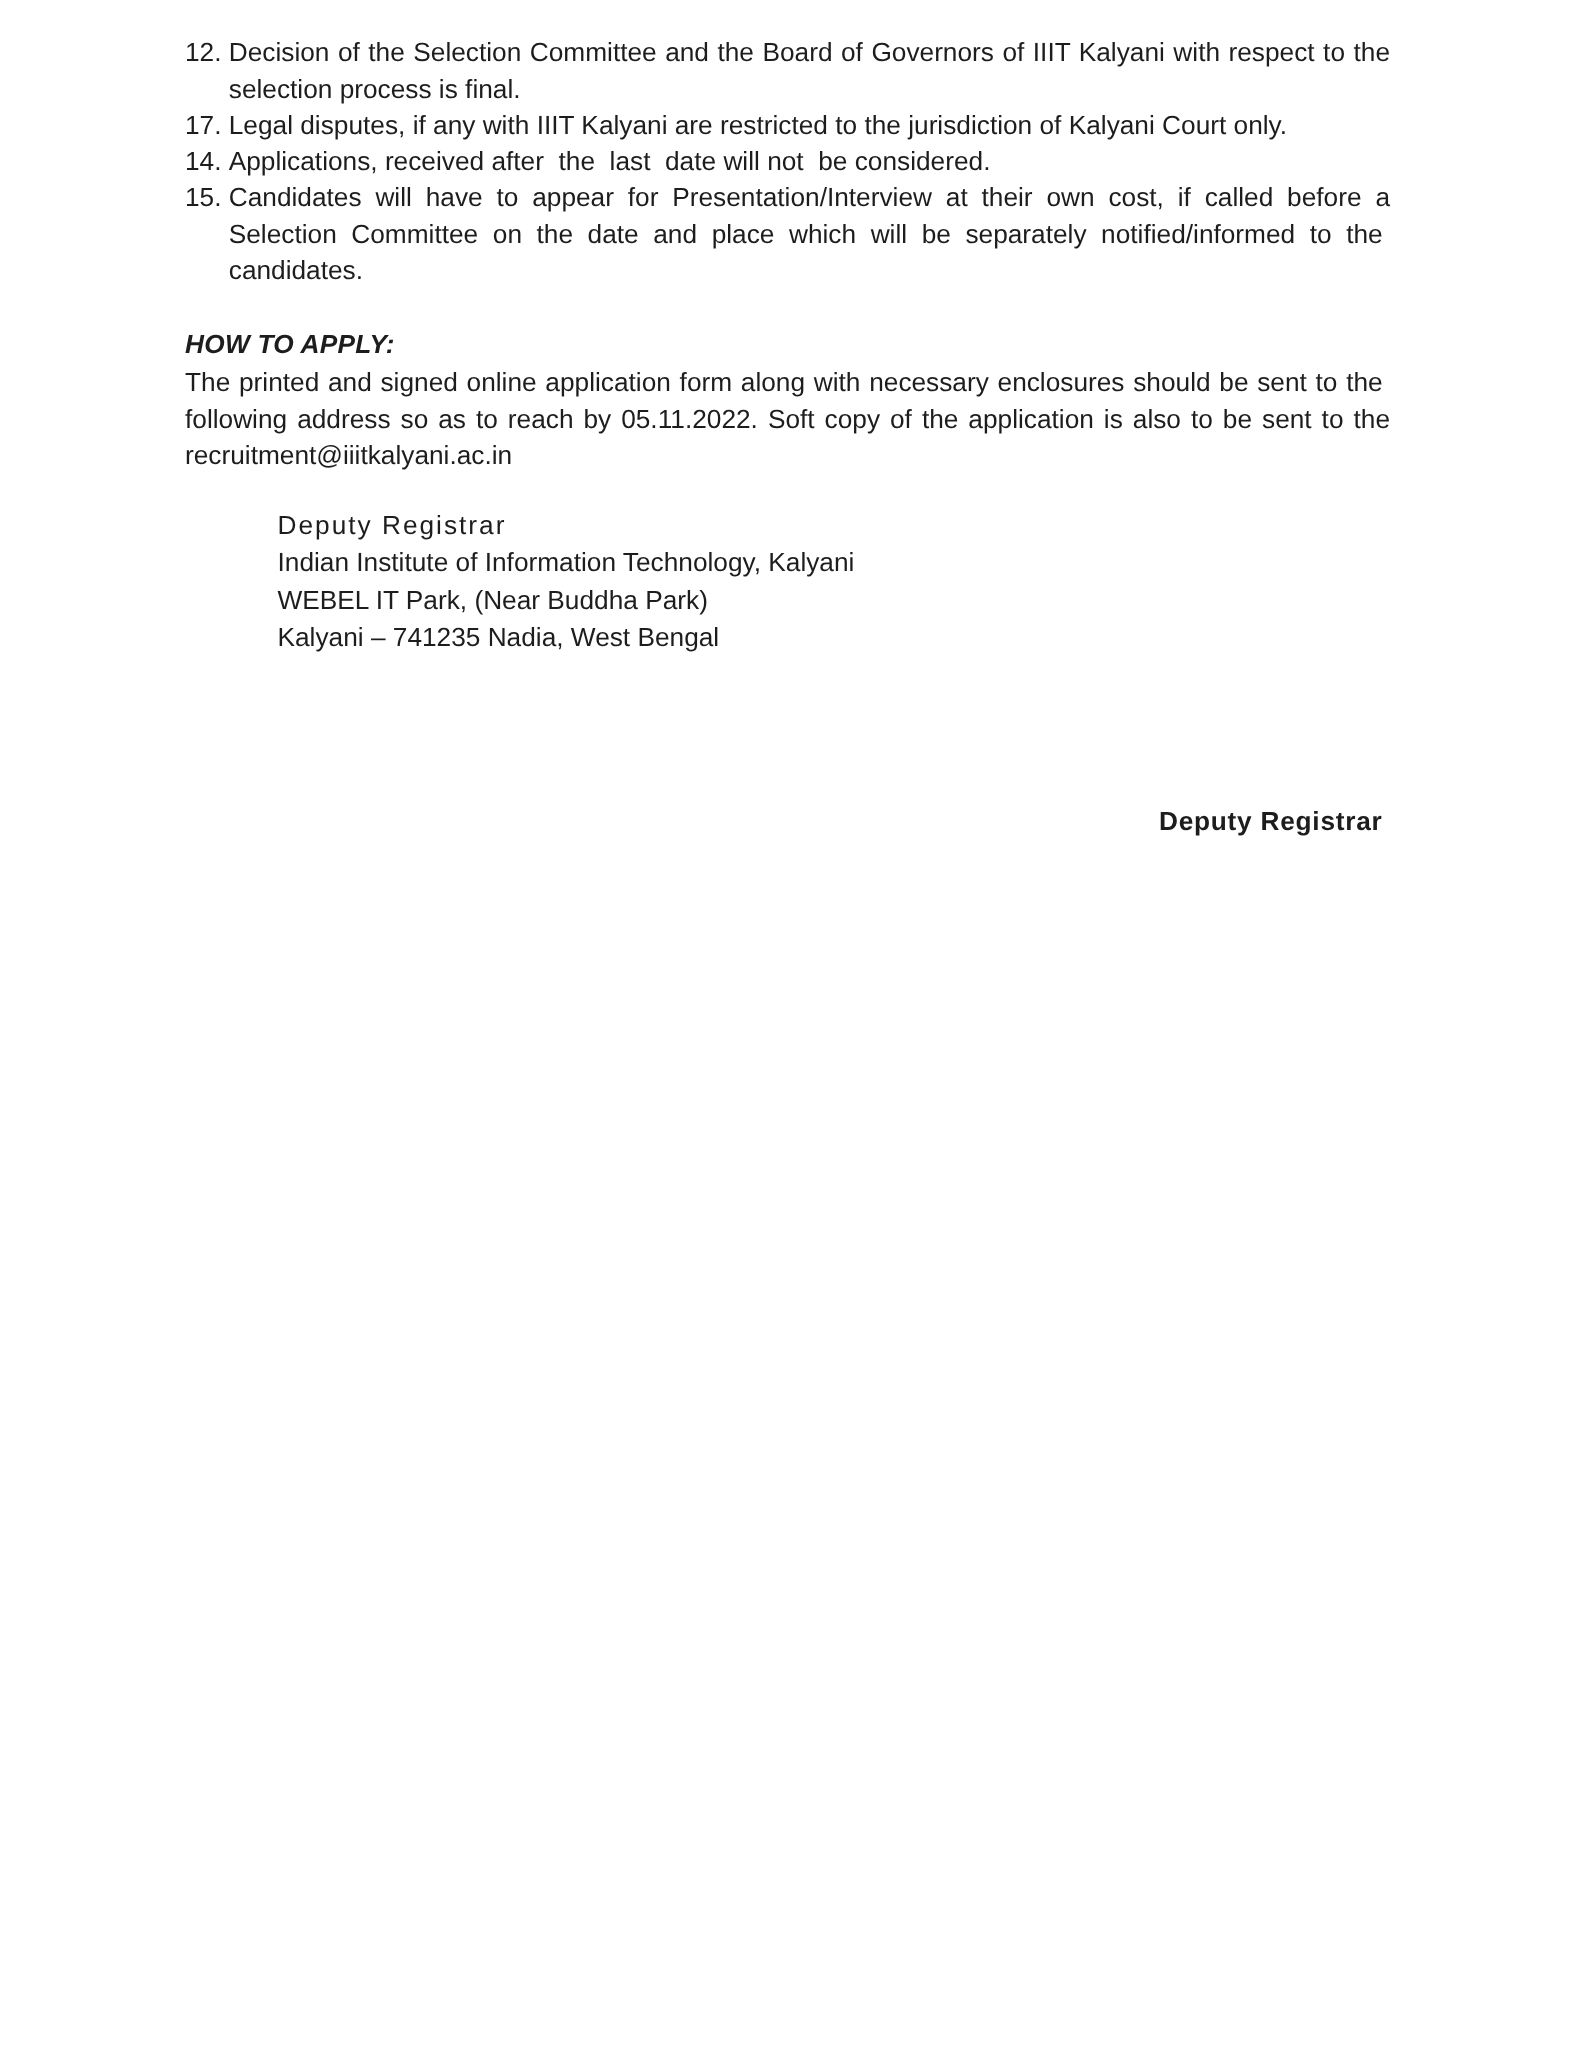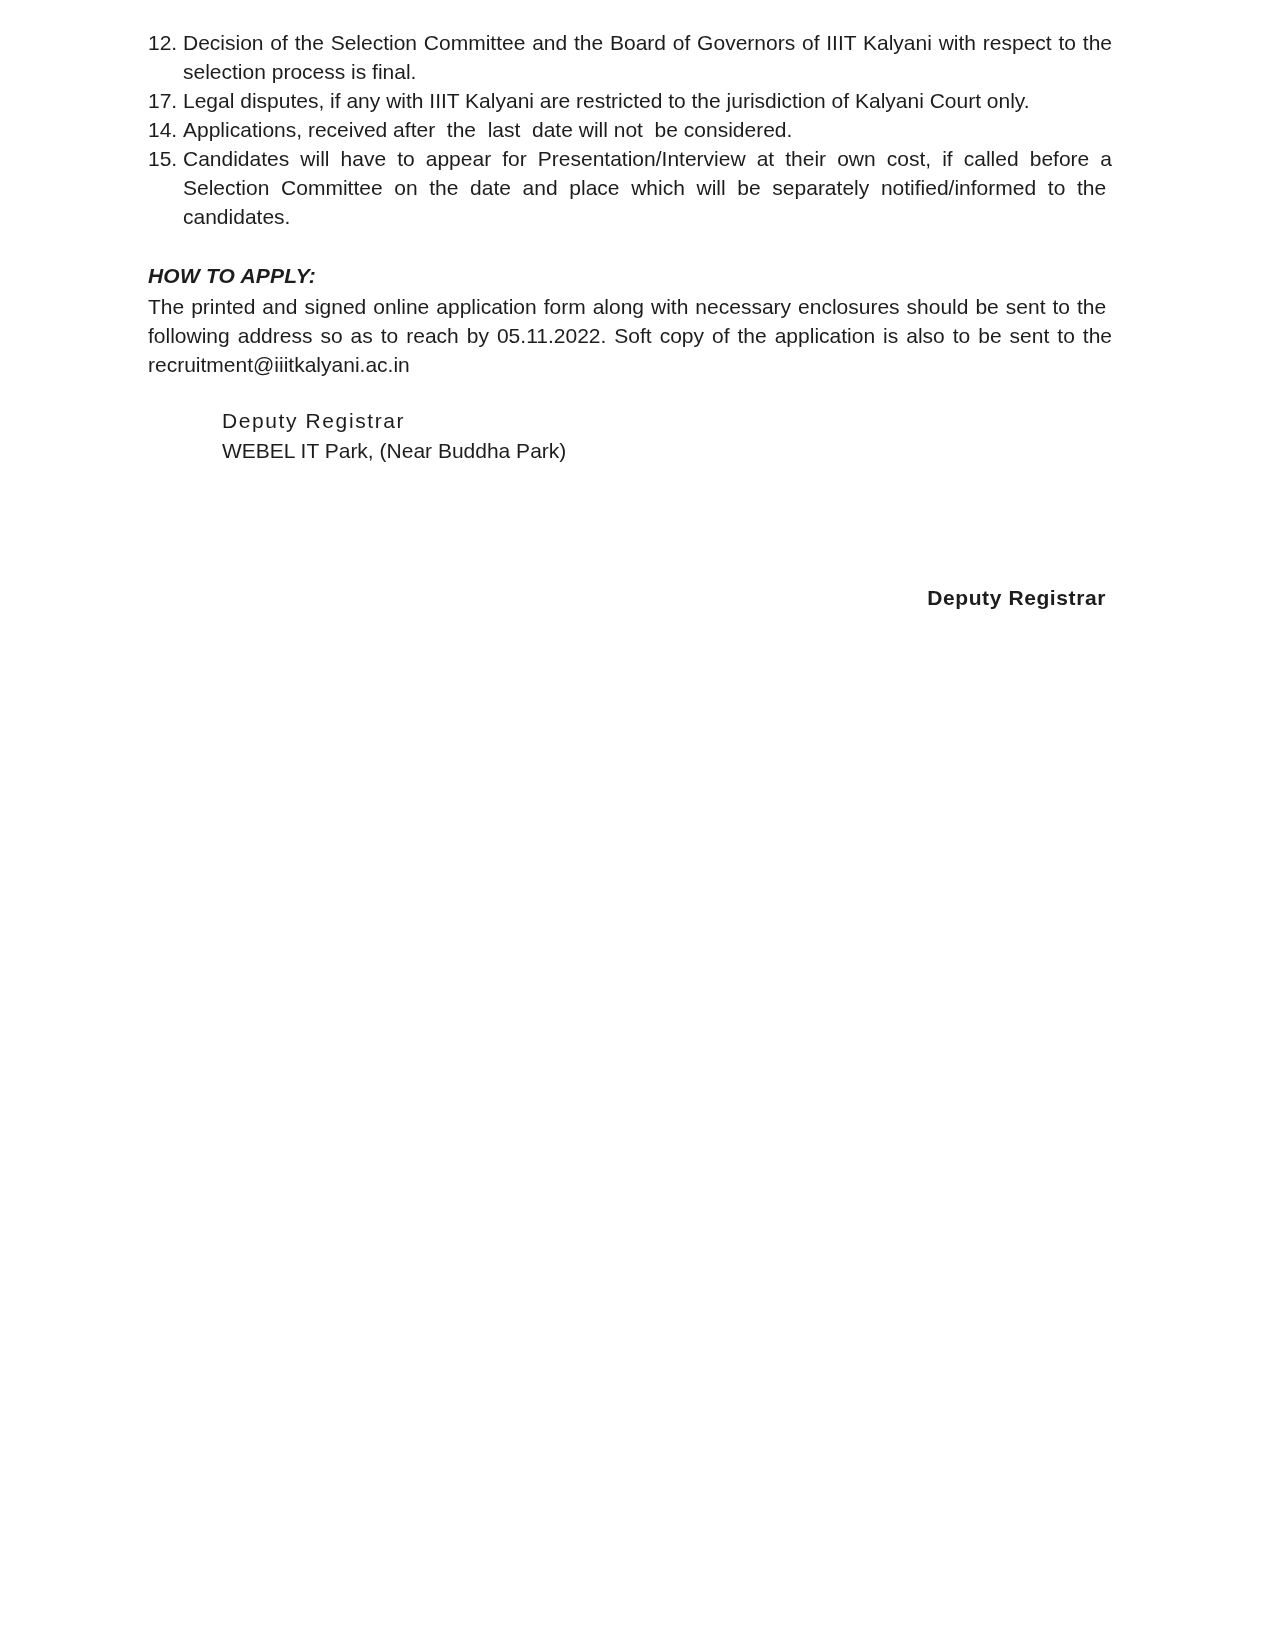--- a/index.html
+++ b/index.html
@@ -98,18 +98,20 @@
 
 
   </div>
 
   <div class="how-heading">HOW TO APPLY:</div>
 
   <div class="apply-para">The printed and signed online application form along with necessary enclosures should be sent to the&nbsp; following address so as to reach by 05.11.2022. Soft copy of the application is also to be sent to the recruitment@iiitkalyani.ac.in</div>
 
   <div class="address-block">
     <div class="address-line spaced">Deputy Registrar</div>
+    <div class="address-line">Indian Institute of Information Technology, Kalyani</div>
     <div class="address-line">WEBEL IT Park, (Near Buddha Park)</div>
+    <div class="address-line">Kalyani – 741235 Nadia, West Bengal</div>
   </div>
 
   <div class="signature">Deputy Registrar</div>
 
 </div>
 
 </body></html>

